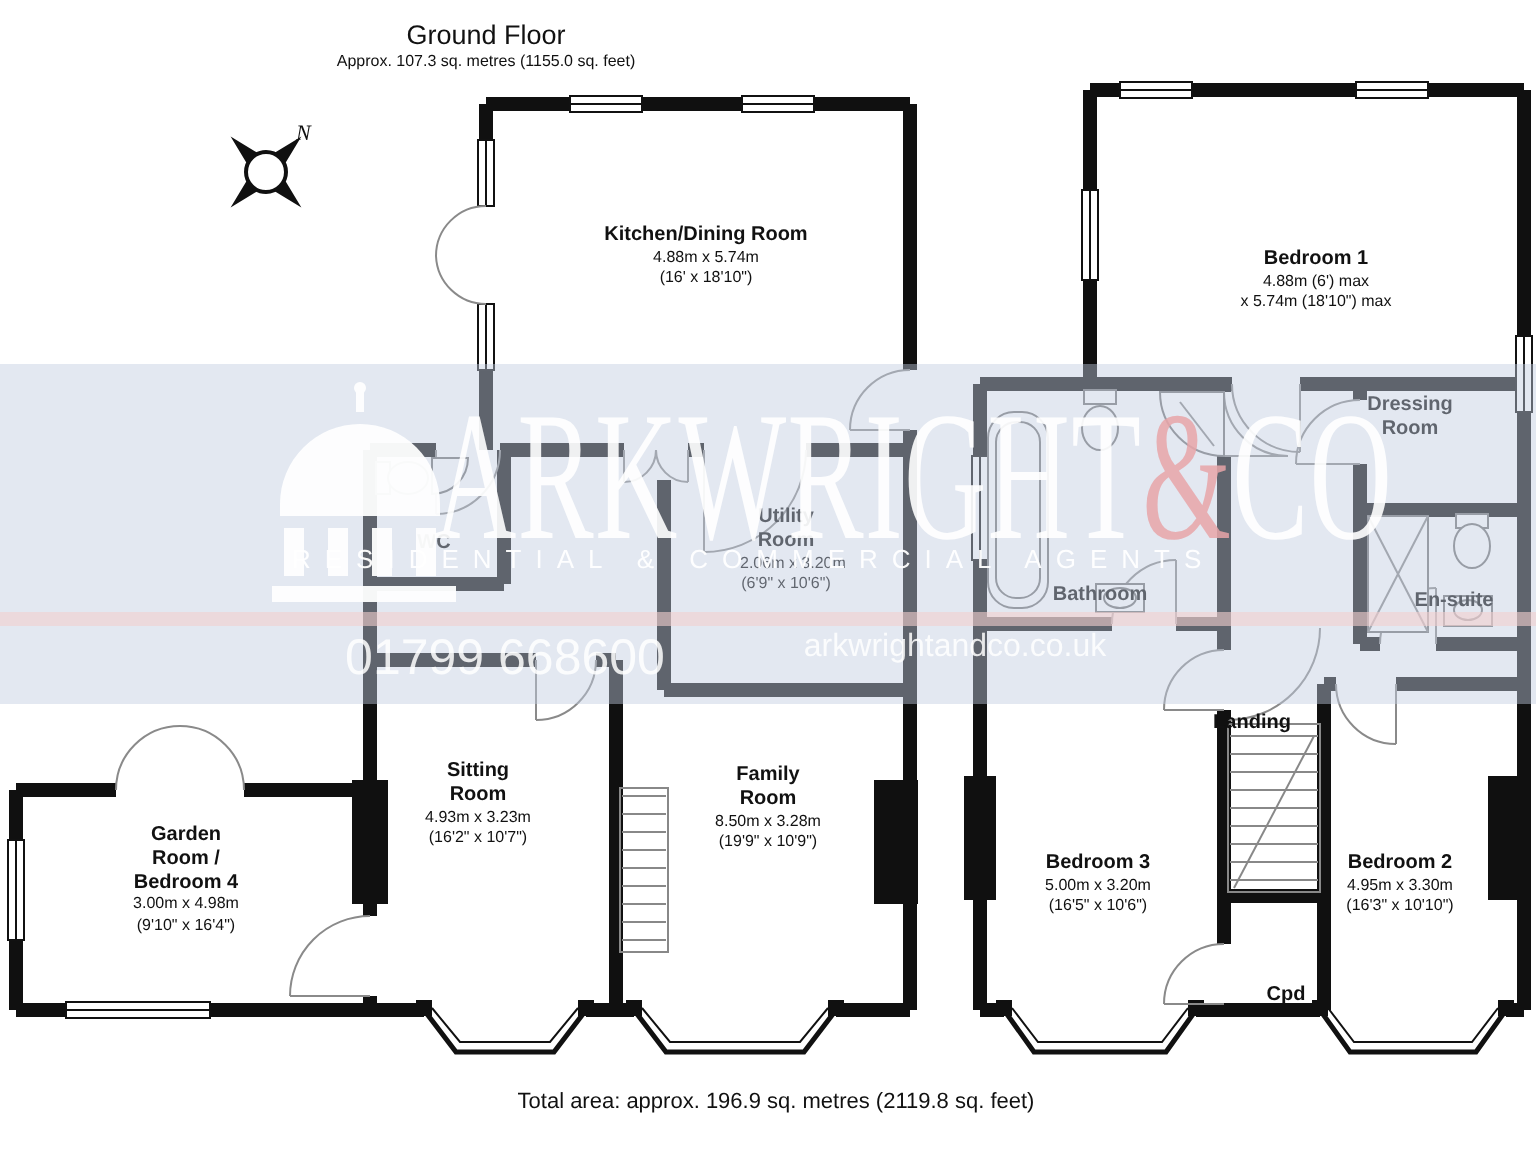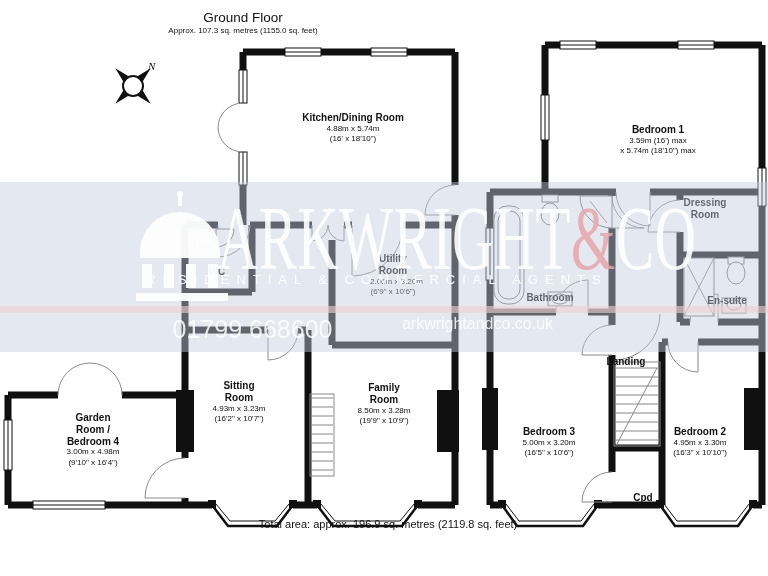--- a/index.html
+++ b/index.html
@@ -19,21 +19,21 @@
 
   .floor-title{position:absolute;transform:translateX(-50%);text-align:center;z-index:3;}
   .ft-main{font-size:13.5px;font-weight:normal;line-height:1.2;}
   .ft-sub{font-size:8px;}
 
   .room-label{position:absolute;transform:translateX(-50%);text-align:center;z-index:3;}
   .rname{font-weight:bold;font-size:10px;line-height:1.18;}
   .rname.nowrap{white-space:nowrap;margin-top:28px;}
   .rdim{font-size:8px;line-height:1.3;white-space:nowrap;}
 
-  .footer{position:absolute;left:388px;top:518px;transform:translateX(-50%);
+  .footer{position:absolute;left:388px;top:545px;transform:translateX(-50%);
           font-size:11px;white-space:nowrap;z-index:3;}
 
   .wm-band{position:absolute;left:0;top:182px;width:768px;height:170px;
            background:rgba(193,203,225,0.45);z-index:5;}
   .wm-title{position:absolute;top:10px;left:146px;right:0;display:flex;justify-content:center;}
   .wm-title .inner{font-family:"Liberation Serif",serif;font-size:92px;line-height:1;
         color:rgba(255,255,255,0.9);white-space:nowrap;transform:scale(0.62,1);letter-spacing:1px;}
   .wm-title .amp{color:rgba(231,164,168,0.85);}
   .wm-tagline{position:absolute;top:90px;left:146px;right:0;
         font-size:13px;letter-spacing:7px;color:rgba(255,255,255,0.95);white-space:nowrap;}
@@ -260,21 +260,21 @@
     <div class="rdim">(19'9" x 10'9")</div>
   </div>
   <div class="room-label" style="left:93px;top:412px;width:64px;">
     <div class="rname">Garden Room / Bedroom 4</div>
     <div class="rdim">3.00m x 4.98m</div>
     <div class="rdim">(9'10" x 16'4")</div>
   </div>
 
   <div class="room-label" style="left:658px;top:96px;width:150px;">
     <div class="rname nowrap">Bedroom 1</div>
-    <div class="rdim">3.59m (16') max</div>
+    <div class="rdim">4.88m (6') max</div>
     <div class="rdim">x 5.74m (18'10") max</div>
   </div>
   <div class="room-label" style="left:705px;top:197px;width:60px;">
     <div class="rname">Dressing Room</div>
   </div>
   <div class="room-label" style="left:550px;top:264px;">
     <div class="rname nowrap">Bathroom</div>
   </div>
   <div class="room-label" style="left:727px;top:267px;">
     <div class="rname nowrap">En-suite</div>

